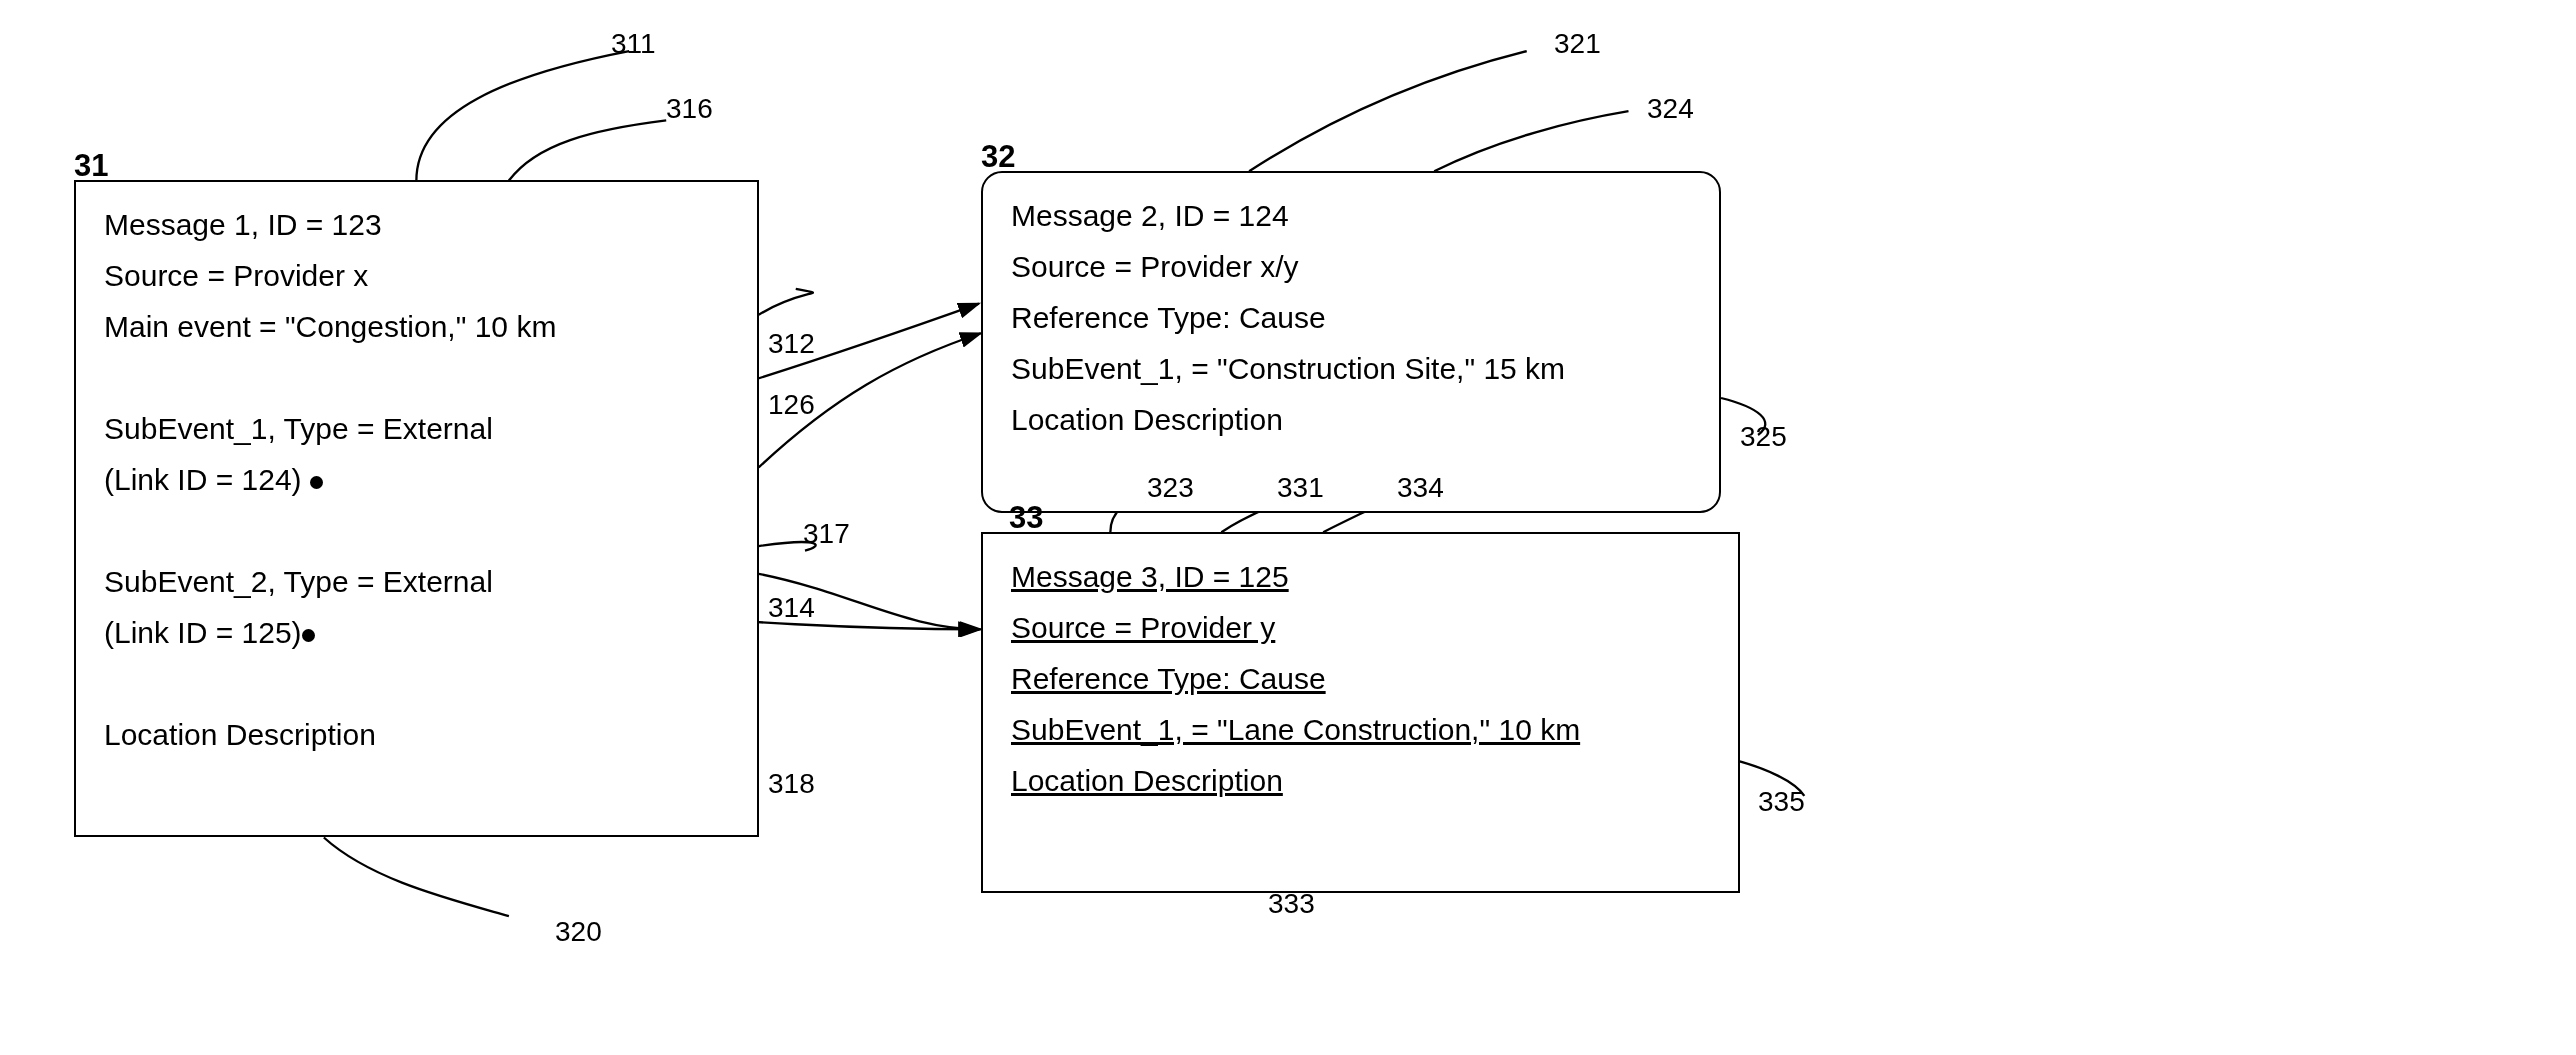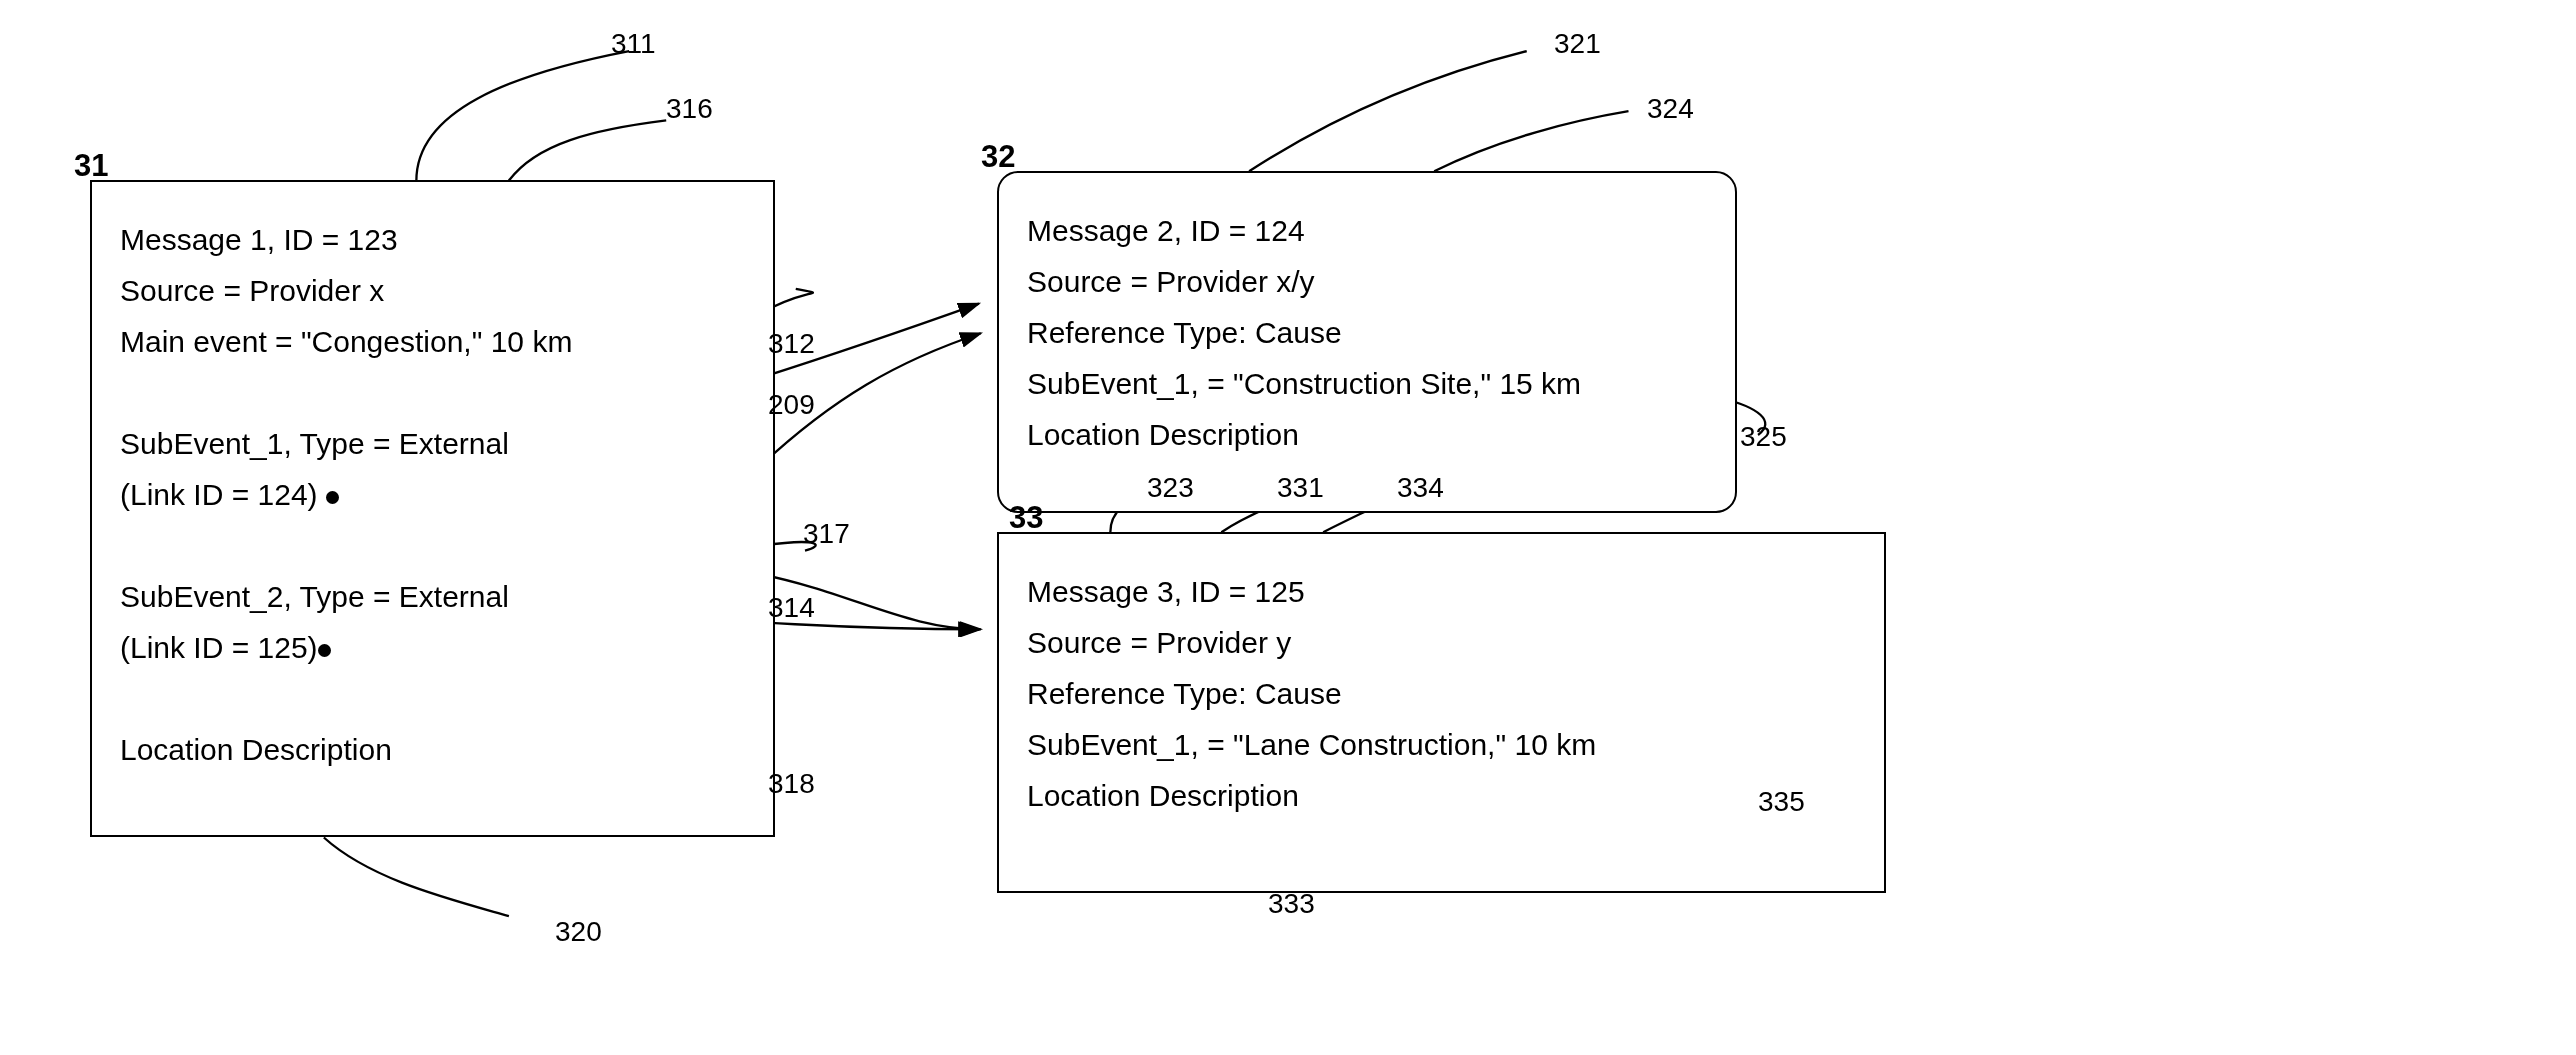--- a/index.html
+++ b/index.html
@@ -17,45 +17,45 @@
       position: relative;
       width: 2576px;
       height: 1056px;
     }
 
     
     .msg-box {
       position: absolute;
       border: 2.8px solid #000;
       background: #fff;
-      padding: 32px 28px;
+      padding: 17px 28px;
       line-height: 1.7;
-      margin-left: 16px;
     }
 
     #box31 {
       left: 74px;
       top: 180px;
       width: 685px;
       height: 657px;
     }
 
     #box32 {
       left: 981px;
       top: 171px;
       width: 740px;
       height: 342px;
       border-radius: 21px;
     }
 
     #box33 {
       left: 981px;
       top: 532px;
-      width: 889px;
+      width: 759px;
       height: 361px;
+      text-decoration: underline;
     }
 
     .box-label {
       position: absolute;
       font-size: 31px;
       font-weight: bold;
     }
 
     
     .ref-num {
@@ -177,21 +177,21 @@
     <span class="msg-text">Location Description</span>
   </div>
 
   <span class="box-label" style="left:74px; top:148px;">31</span>
   <span class="box-label" style="left:981px; top:139px;">32</span>
   <span class="box-label" style="left:981px; top:500px;margin-left:28px;">33</span>
 
   <span class="ref-num" style="left:611px; top:28px;">311</span>
   <span class="ref-num" style="left:666px; top:93px;">316</span>
   <span class="ref-num" style="left:768px; top:328px;">312</span>
-  <span class="ref-num" style="left:768px; top:389px;">209</span>
+  <span class="ref-num" style="left:768px; top:389px;">126</span>
   <span class="ref-num" style="left:803px; top:518px;">317</span>
   <span class="ref-num" style="left:768px; top:592px;">314</span>
   <span class="ref-num" style="left:768px; top:768px;">318</span>
   <span class="ref-num" style="left:555px; top:916px;">320</span>
 
   <span class="ref-num" style="left:1554px; top:28px;">321</span>
   <span class="ref-num" style="left:1647px; top:93px;">324</span>
   <span class="ref-num" style="left:1740px; top:421px;">325</span>
 
   <span class="ref-num" style="left:1147px; top:472px;">323</span>

